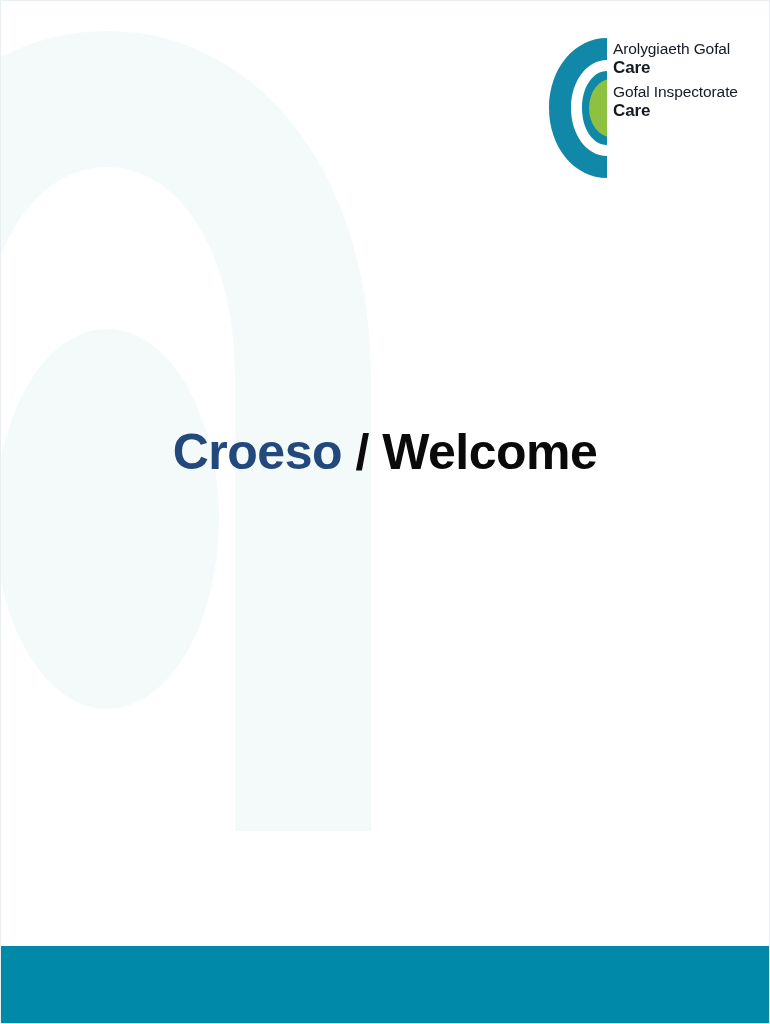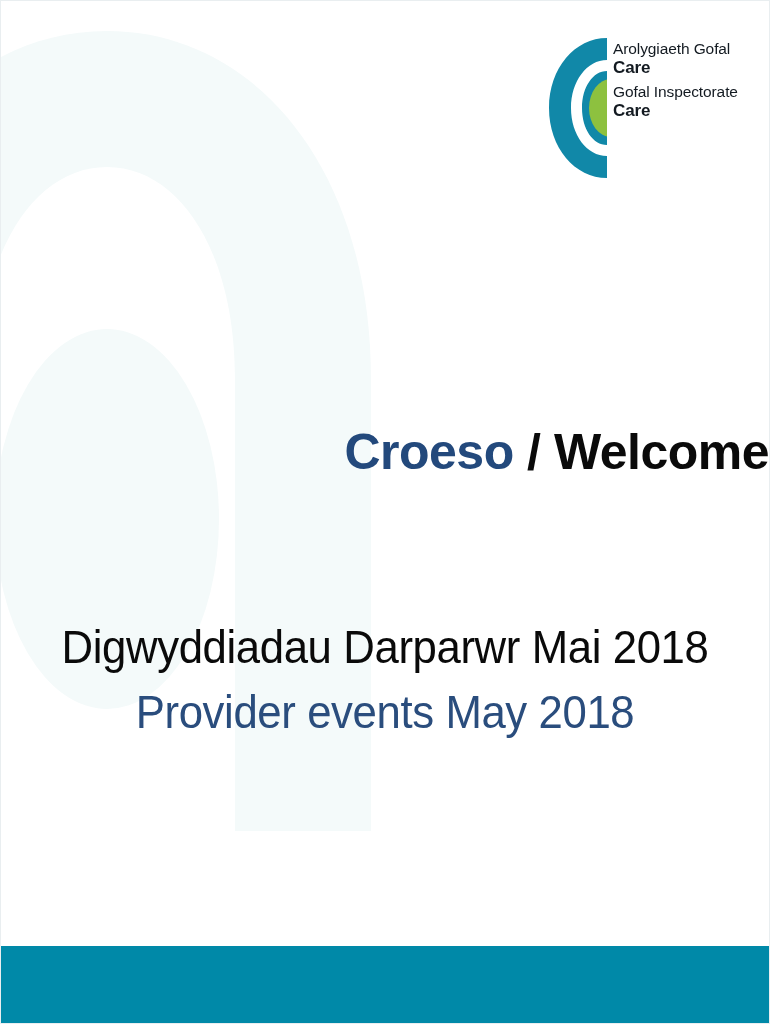--- a/index.html
+++ b/index.html
@@ -70,21 +70,21 @@
     margin-bottom: 1px;
   }
 
   
   .headline-block {
     position: absolute;
     left: 0;
     right: 0;
     top: 424px;
     z-index: 2;
-    text-align: right;
+    text-align: center;
   }
   .title-main {
     font-size: 50px;
     font-weight: bold;
     line-height: 1.1;
     letter-spacing: -0.5px;
     margin: 0;
     white-space: nowrap;
     font-stretch: condensed;
   }
@@ -169,20 +169,16 @@
       <div class="logo-line bold">Care</div>
       <div class="logo-line reg">Gofal Inspectorate</div>
       <div class="logo-line bold">Care</div>
     </div>
   </div>
 
   <div class="headline-block">
     <h1 class="title-main"><span class="welsh">Croeso</span><span class="sep"> / </span><span class="eng">Welcome</span></h1>
   </div>
 
-  <div class="subtitle-block">
-    <p class="subtitle welsh">Digwyddiadau Darparwr Mai 2018</p>
-    <p class="subtitle eng">Provider events May 2018</p>
-  </div>
 
   <div class="footer-bar"></div>
 
 </div>
 
 </body></html>

